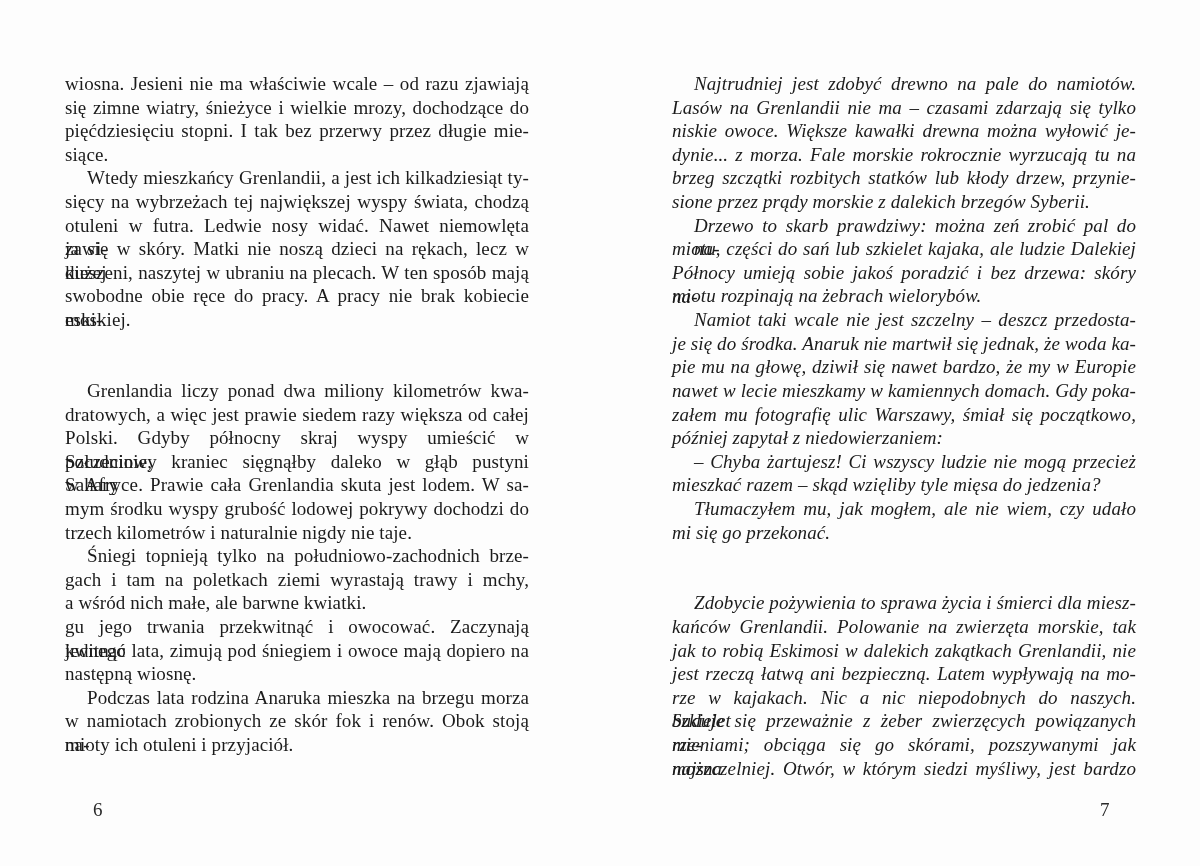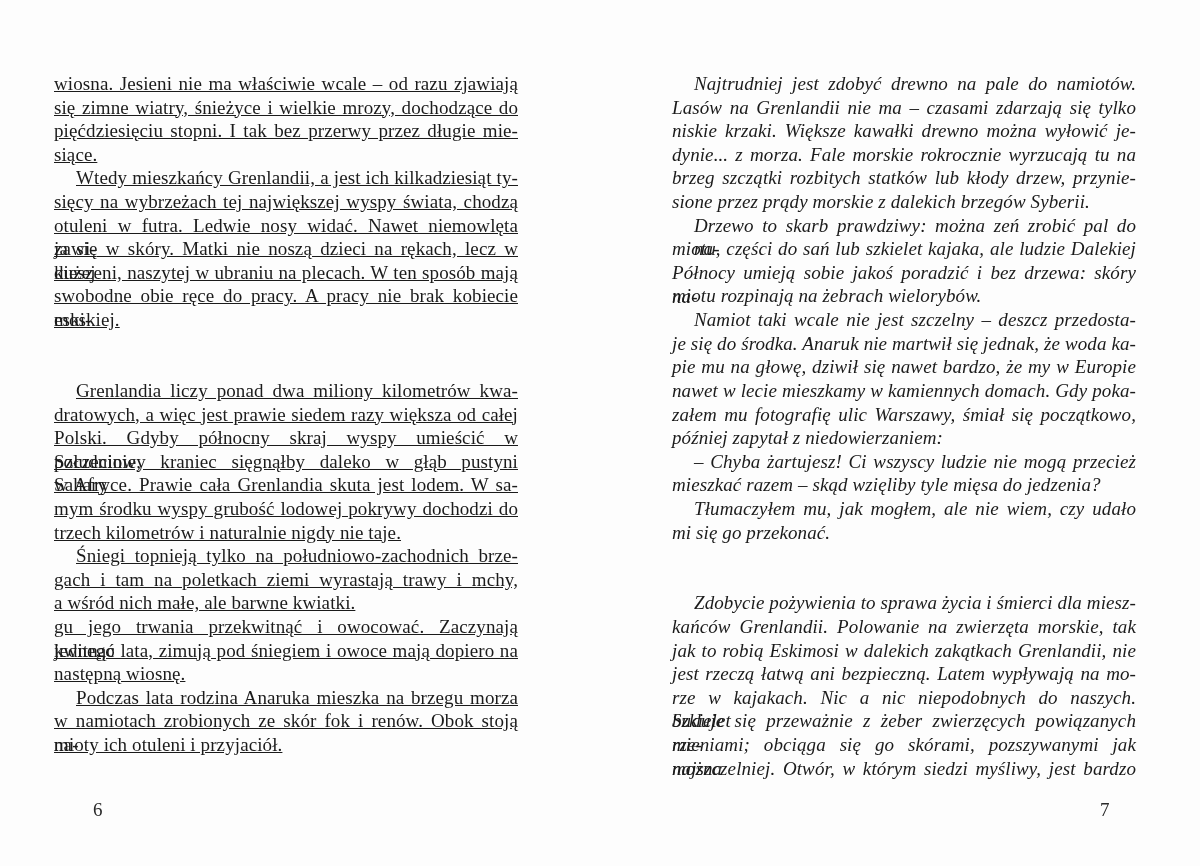--- a/index.html
+++ b/index.html
@@ -13,21 +13,21 @@
   .spread {
     position: absolute; inset: 0;
     background: #fdfdfd;
     color: #1b1b1b;
   }
   .page-column {
     position: absolute;
     top: 72px;
     width: 464px;
   }
-  .page-column.left  { left: 54px; text-decoration: underline; }
+  .page-column.left  { left: 65px; }
   .page-column.right { left: 672px; font-style: italic; }
   .line {
     height: 23.62px;
     line-height: 23.62px;
     font-size: 19px;
     text-align: justify;
     text-align-last: justify;
     text-justify: inter-word;
     letter-spacing: 0.1px;
     white-space: normal;
@@ -81,21 +81,21 @@
       <div class="line">jednego lata, zimują pod śniegiem i owoce mają dopiero na</div>
       <div class="line end">następną wiosnę.</div>
       <div class="line indent">Podczas lata rodzina Anaruka mieszka na brzegu morza</div>
       <div class="line">w namiotach zrobionych ze skór fok i renów. Obok stoją na-</div>
       <div class="line end">mioty ich otuleni i przyjaciół.</div>
     </div>
 
   <div class="page-column right">
       <div class="line indent">Najtrudniej jest zdobyć drewno na pale do namiotów.</div>
       <div class="line">Lasów na Grenlandii nie ma – czasami zdarzają się tylko</div>
-      <div class="line">niskie krzaki. Większe kawałki drewno można wyłowić je-</div>
+      <div class="line">niskie owoce. Większe kawałki drewna można wyłowić je-</div>
       <div class="line">dynie... z morza. Fale morskie rokrocznie wyrzucają tu na</div>
       <div class="line">brzeg szczątki rozbitych statków lub kłody drzew, przynie-</div>
       <div class="line end">sione przez prądy morskie z dalekich brzegów Syberii.</div>
       <div class="line indent">Drzewo to skarb prawdziwy: można zeń zrobić pal do na-</div>
       <div class="line">miotu, części do sań lub szkielet kajaka, ale ludzie Dalekiej</div>
       <div class="line">Północy umieją sobie jakoś poradzić i bez drzewa: skóry na-</div>
       <div class="line end">miotu rozpinają na żebrach wielorybów.</div>
       <div class="line indent">Namiot taki wcale nie jest szczelny – deszcz przedosta-</div>
       <div class="line">je się do środka. Anaruk nie martwił się jednak, że woda ka-</div>
       <div class="line">pie mu na głowę, dziwił się nawet bardzo, że my w Europie</div>

